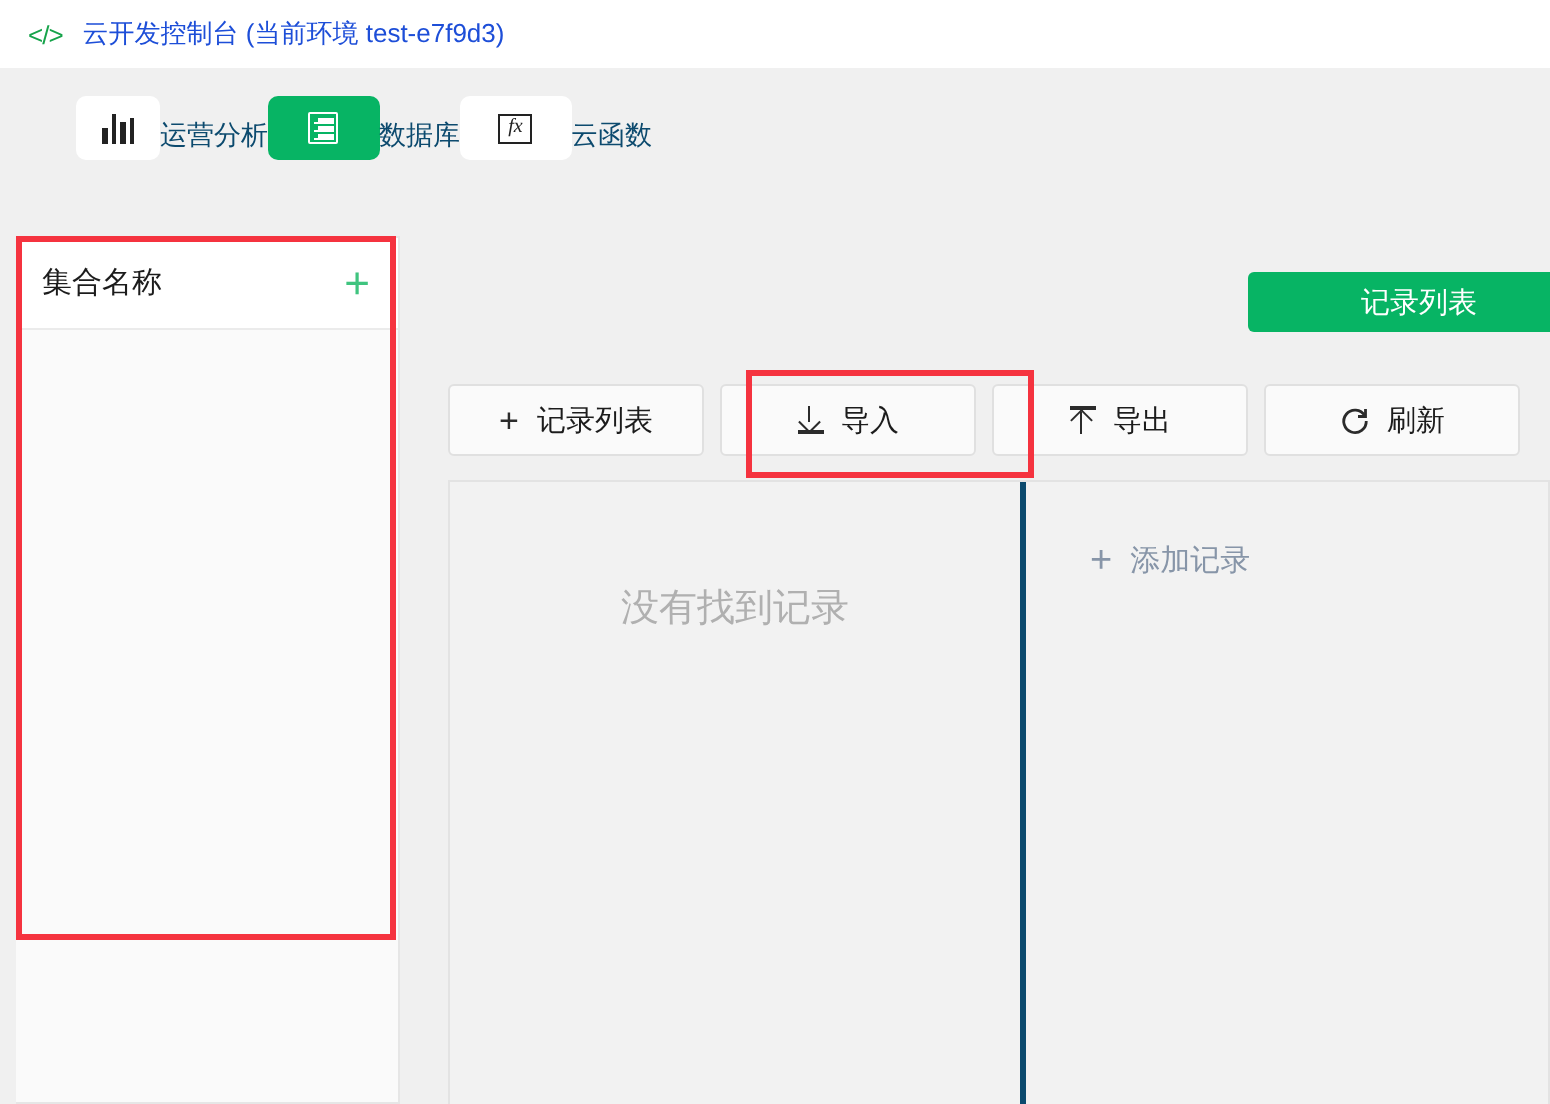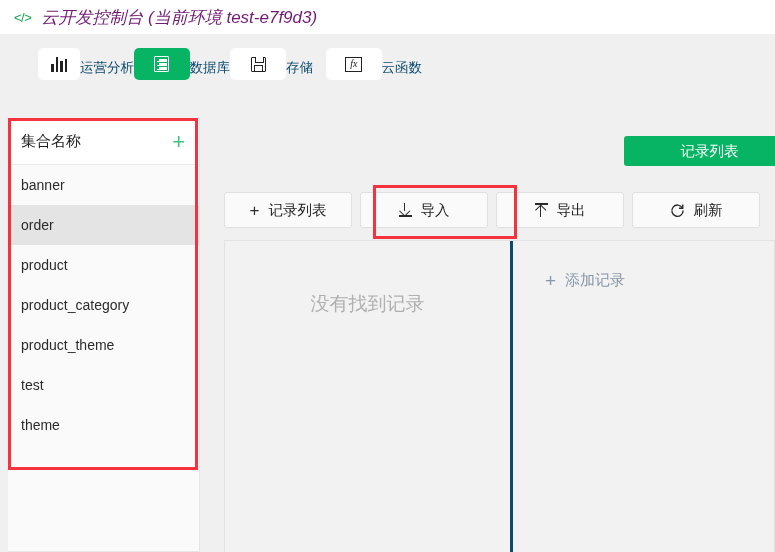--- a/index.html
+++ b/index.html
@@ -26,24 +26,23 @@
   }
   .code-icon {
     color: #16a34a;
     font-size: 13px;
     font-weight: 400;
     letter-spacing: -0.5px;
     margin-right: 10px;
     font-family: "Liberation Sans", sans-serif;
   }
   .title-text {
-    font-size: 17px;
-    color: #701a75;
+    font-size: 13px;
+    color: #1d4ed8;
     white-space: nowrap;
-    font-style: italic;
   }
 
   
   .navrow {
     position: absolute; left: 0; top: 34px;
     width: 775px; height: 76px;
     background: #f0f0f0;
     display: flex;
     align-items: flex-start;
     padding-left: 38px;
@@ -250,65 +249,36 @@
       <div class="navtile active">
         <span class="ic-db">
             <i></i>
             <i></i>
             <i></i>
           </span>
       </div>
       <div class="navlabel">数据库</div>
     </div>
 
-    <div class="navitem">
-      <div class="navtile">
-        <span class="ic-save"></span>
-      </div>
-      <div class="navlabel">存储</div>
-    </div>
 
     <div class="navitem">
       <div class="navtile">
         <span class="ic-fx">
             <span>fx</span>
           </span>
       </div>
       <div class="navlabel">云函数</div>
     </div>
 
   </div>
 
   <div class="sidebar">
     <div class="sidebar-head">
       <span class="sidebar-head-title">集合名称</span>
       <span class="plus-icon">+</span>
-    </div>
-    <div class="collection-list">
-      <div class="collection-item">
-        <span>banner</span>
-      </div>
-      <div class="collection-item selected">
-        <span>order</span>
-      </div>
-      <div class="collection-item">
-        <span>product</span>
-      </div>
-      <div class="collection-item">
-        <span>product_category</span>
-      </div>
-      <div class="collection-item">
-        <span>product_theme</span>
-      </div>
-      <div class="collection-item">
-        <span>test</span>
-      </div>
-      <div class="collection-item">
-        <span>theme</span>
-      </div>
     </div>
   </div>
 
   <div class="sidebar-edge"></div>
 
   <div class="right">
 
     <div class="record-tab">
       <span>记录列表</span>
     </div>

